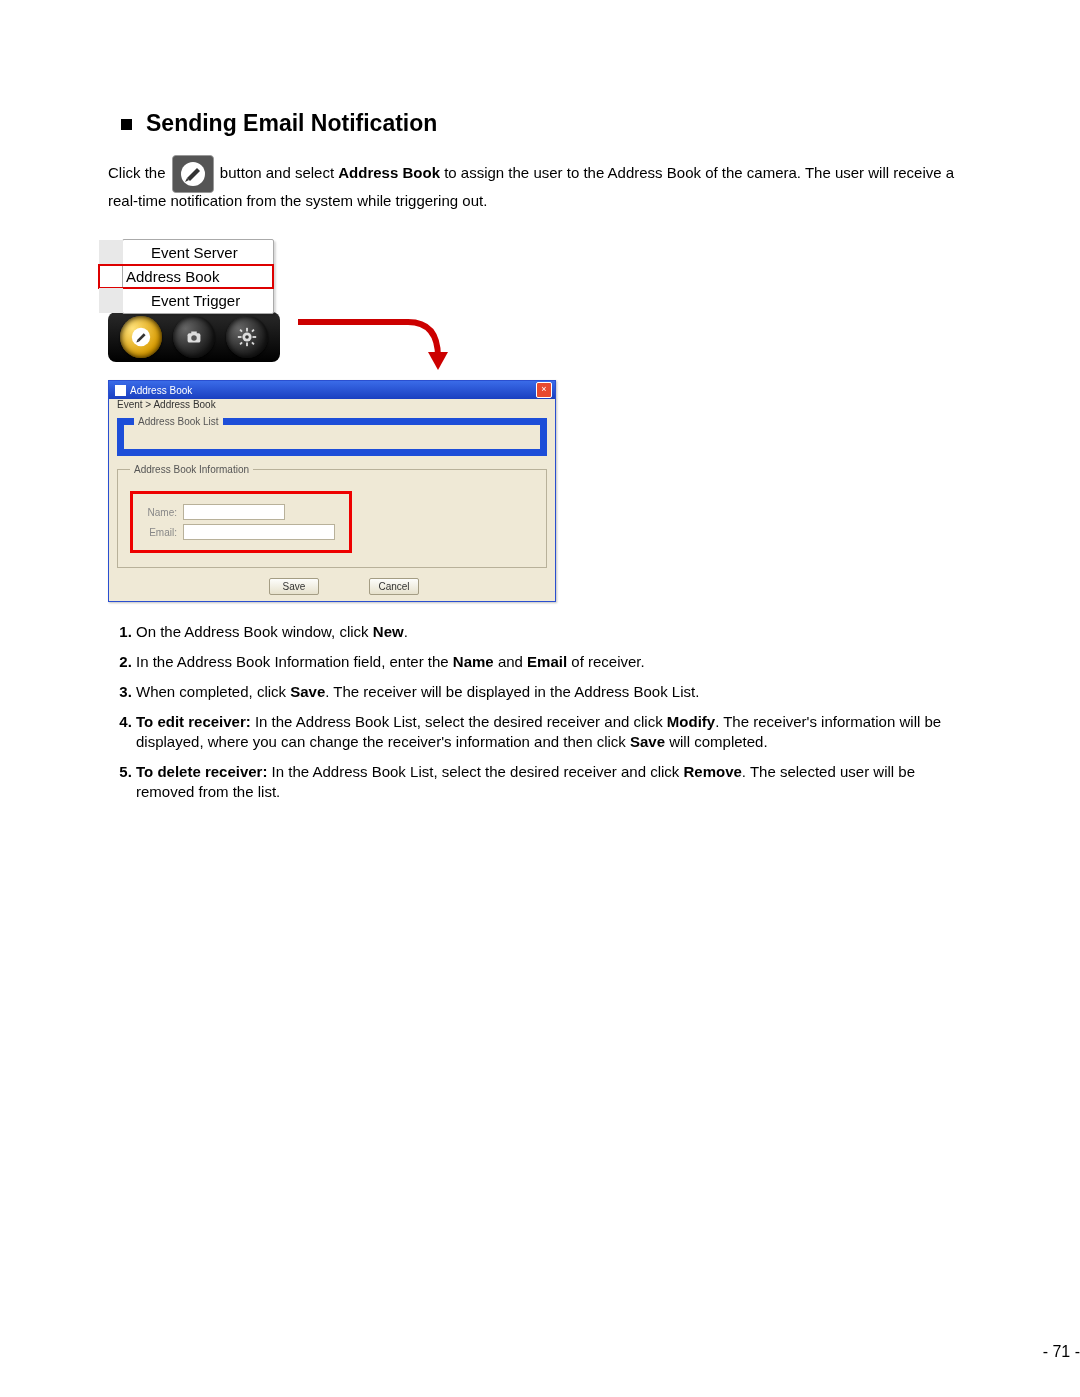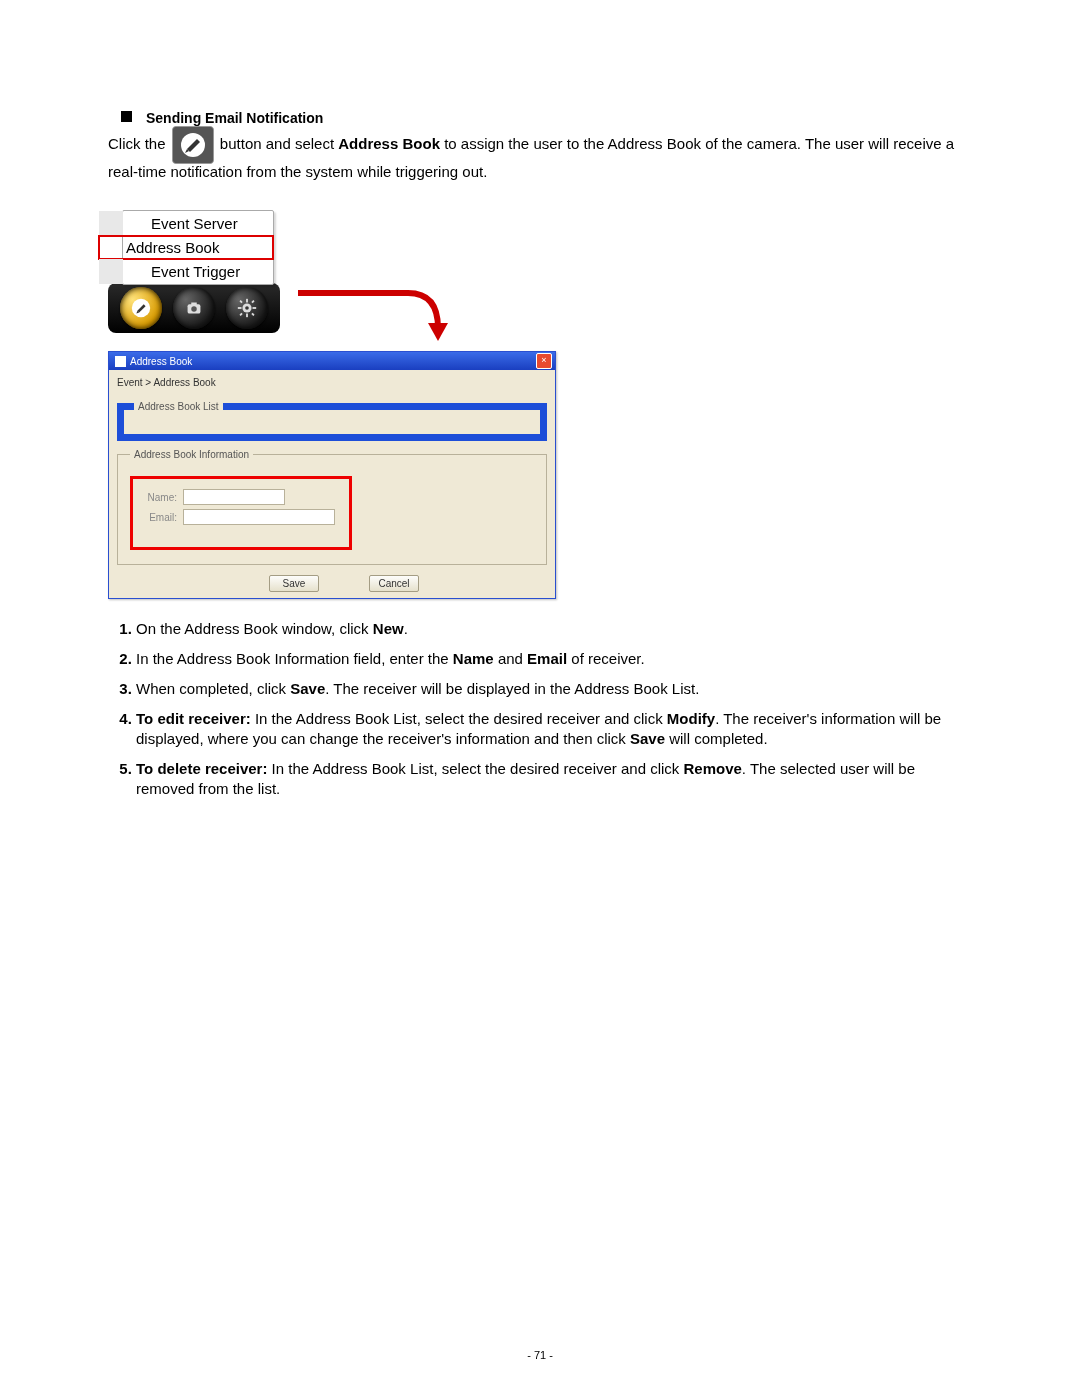--- a/index.html
+++ b/index.html
@@ -12,21 +12,22 @@
     width: 1080px;
   }
   .page {
     padding: 110px 108px 60px 108px;
     box-sizing: border-box;
     position: relative;
     min-height: 1397px;
   }
   .sec-title {
     font-weight: bold;
-    font-size: 14px;
+    font-size: 23px;
+    margin-bottom: 18px;
     padding-left: 13px;
   }
   .sec-title .bullet {
     display: inline-block;
     width: 11px; height: 11px;
     background: #000;
     margin-right: 14px;
     vertical-align: 1px;
   }
   .pencil-icon {
@@ -131,21 +132,21 @@
     width: 14px; height: 14px;
     background: #e84a2f;
     border: 1px solid #fff;
     border-radius: 2px;
     color: #fff;
     font-size: 9px;
     line-height: 12px;
     text-align: center;
   }
   .breadcrumb {
-    padding: 7px 8px;
+    padding: 0 8px;
     background: #efe9d6;
     font-size: 10px;
   }
   fieldset.abl {
     margin: 6px 8px 8px 8px;
     border: 7px solid #1d4ed8;
     padding: 8px 10px 14px 10px;
   }
   fieldset legend { font-size: 10px; color: #555; padding: 0 4px; }
   .list-row { display: flex; }
@@ -186,21 +187,21 @@
     width: 48px;
   }
   fieldset.abi {
     margin: 2px 8px 8px 8px;
     border: 1px solid #b8b19a;
     padding: 16px 12px 14px 12px;
     position: relative;
   }
   .hi-box {
     border: 3px solid #e00;
-    padding: 6px 8px 18px 8px;
+    padding: 6px 8px 6px 8px;
     width: 200px;
   }
   .field-row { display: flex; align-items: center; margin: 4px 0; }
   .field-row label { width: 36px; text-align: right; margin-right: 6px; color: #888; font-size: 10px; }
   .field-row .inp {
     height: 14px;
     border: 1px solid #b8b19a;
     background: #fff;
   }
   .inp.short { width: 100px; }
@@ -217,22 +218,22 @@
     padding-left: 28px;
   }
   ol.steps li {
     margin-bottom: 10px;
     line-height: 20px;
   }
   .page-num {
     position: absolute;
     bottom: 36px;
     left: 0; right: 0;
-    text-align: center;
-    font-size: 11px;
+    text-align: right;
+    font-size: 16px;
   }
   b { font-weight: bold; }
 </style>
 <style>ol.steps li::marker{font-weight:bold;}</style></head>
 <body>
 
 <div class="page">
 
   <div class="sec-title">
     <span class="bullet"></span><span>Sending Email Notification</span>

